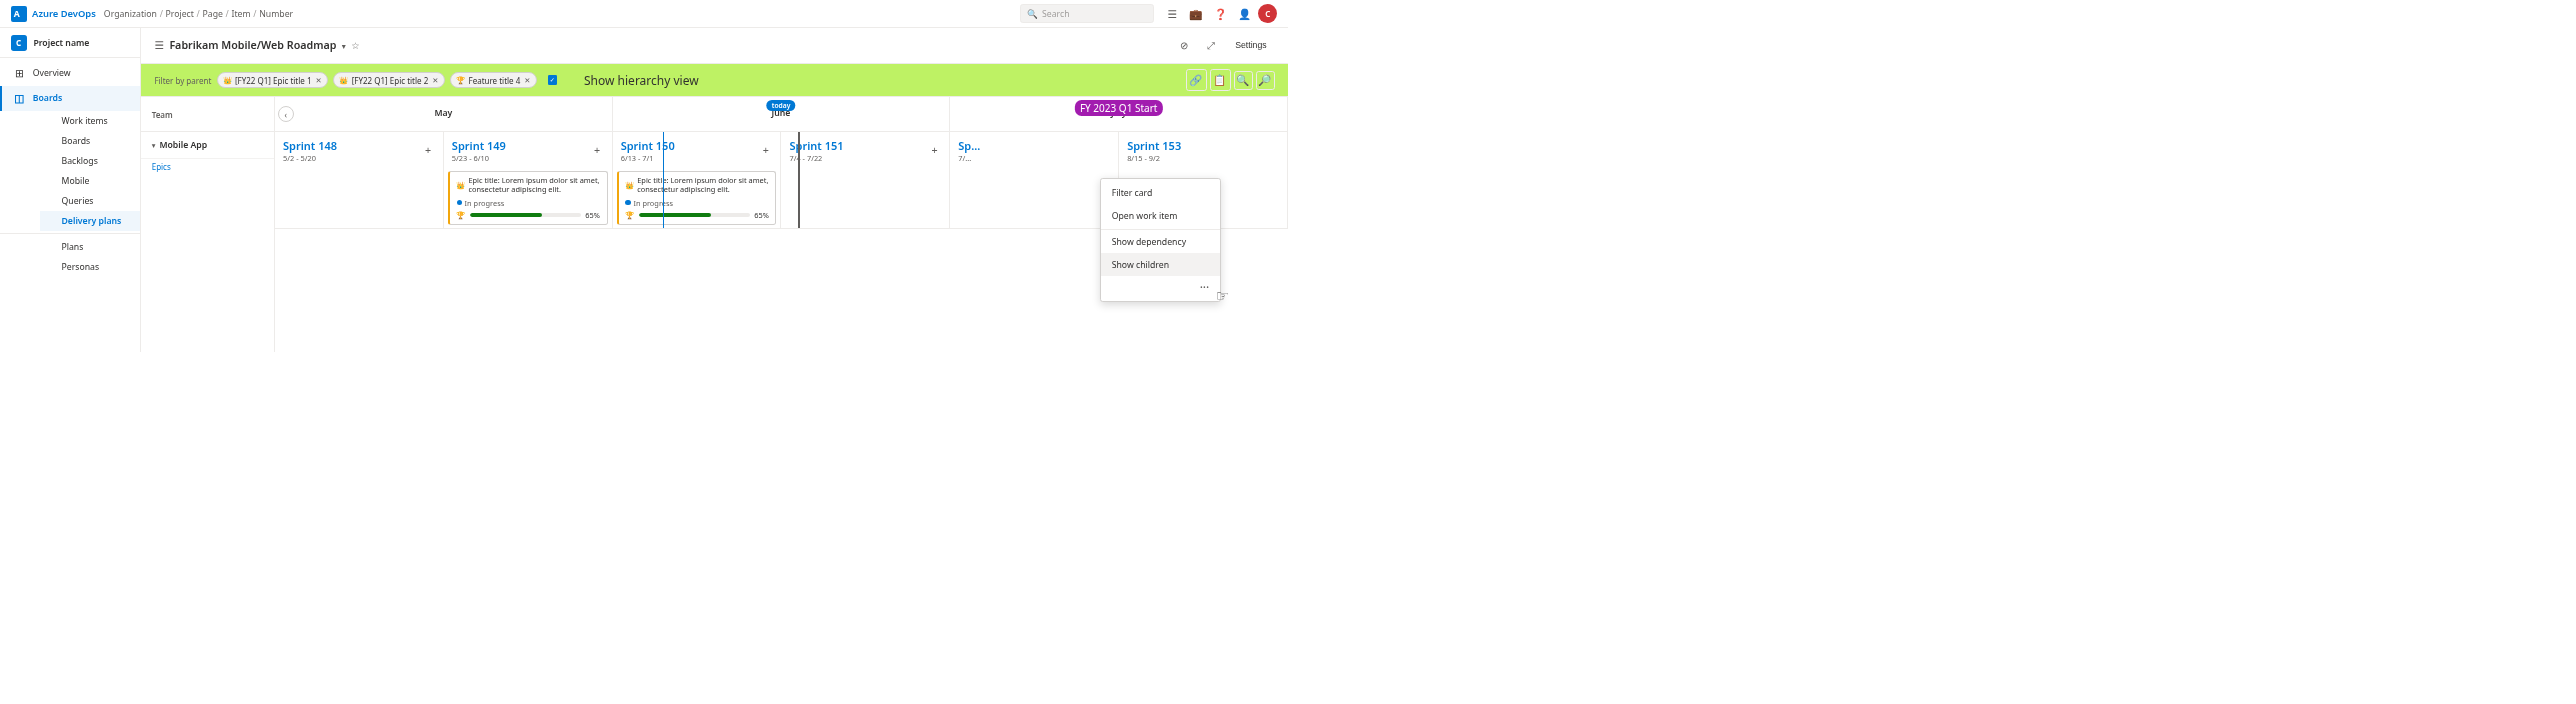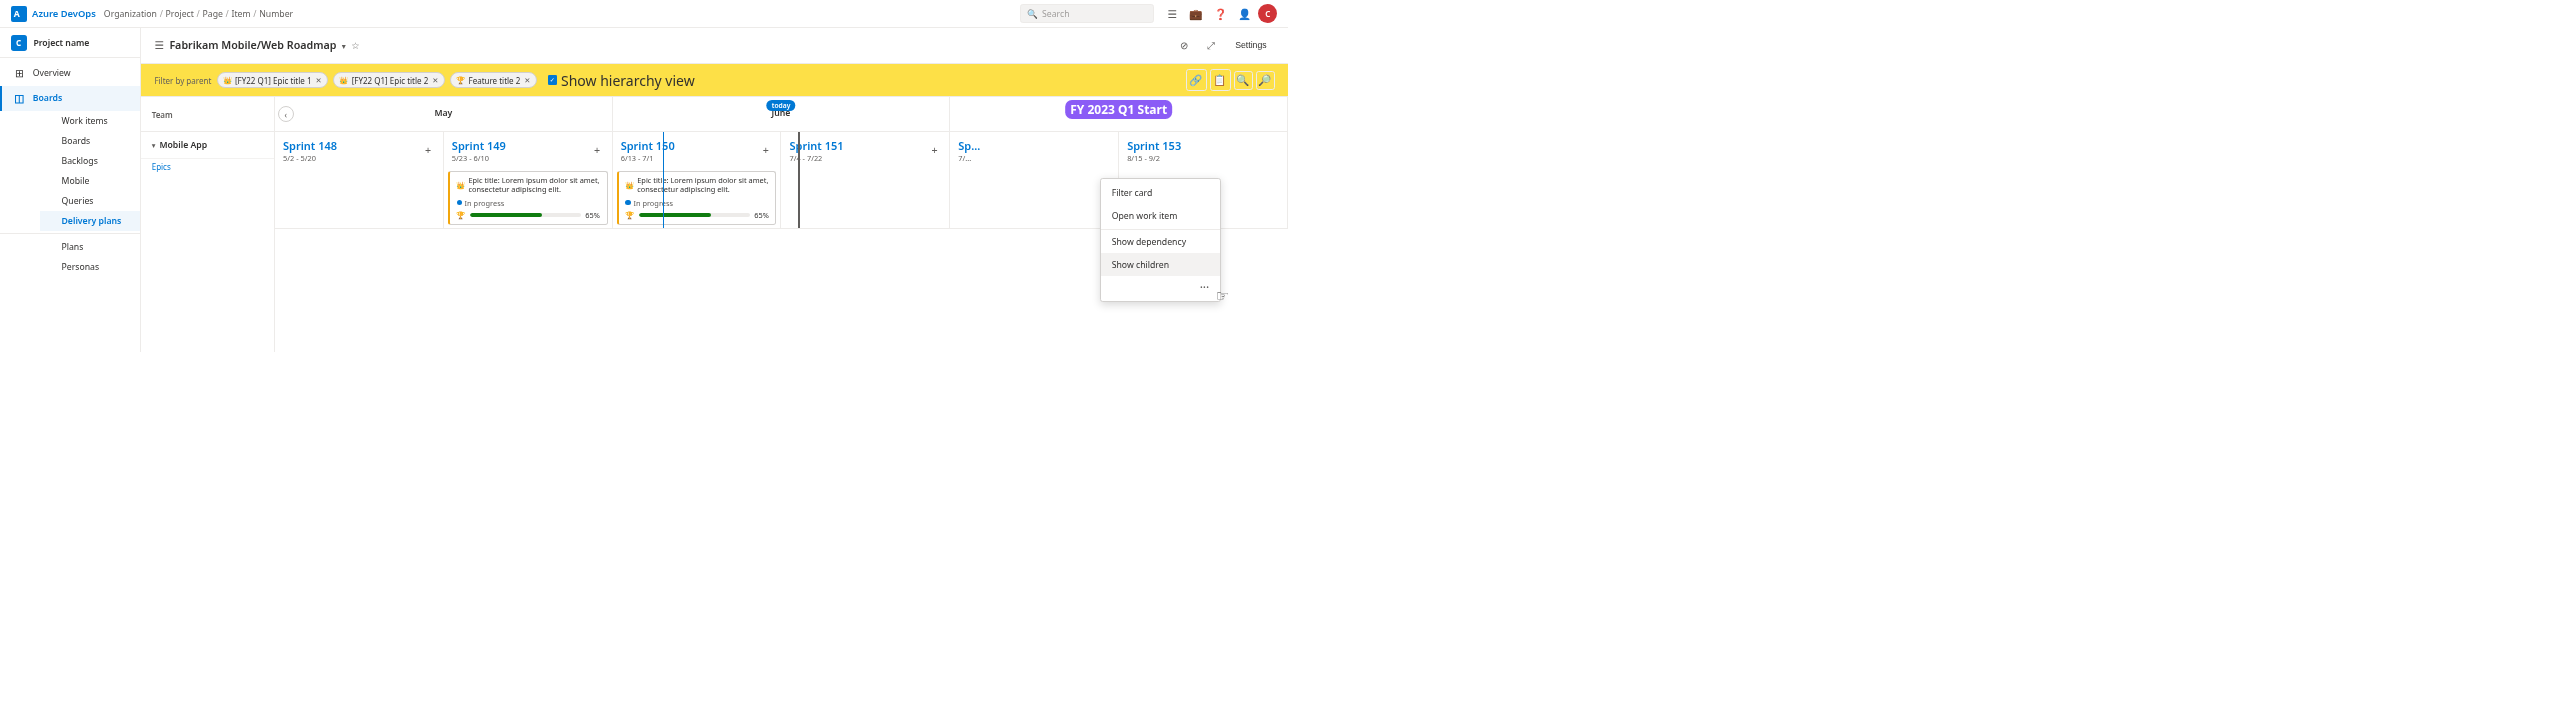--- a/index.html
+++ b/index.html
@@ -192,21 +192,21 @@
       border-radius: 2.7px;
     }
 
     
     .filter-bar {
       display: flex;
       align-items: center;
       padding: 5.4px 13.4px;
       border-bottom: 0.7px solid #edebe9;
       gap: 5.4px;
-      background: #fde047;
+      background: #bef264;
       flex-wrap: wrap;
     }
     .filter-label { font-size: 8px; color: #605e5c; white-space: nowrap; }
     .filter-chip {
       display: flex;
       align-items: center;
       gap: 2.7px;
       background: #f3f2f1;
       border: 0.7px solid #d2d0ce;
       border-radius: 8px;
@@ -233,21 +233,21 @@
       height: 9.4px;
       background: #0078d4;
       border-radius: 1.3px;
       display: flex;
       align-items: center;
       justify-content: center;
       color: #fff;
       font-size: 6px;
       flex-shrink: 0;
     }
-    .hierarchy-label { font-size: 14px; color: #323130; }
+    .hierarchy-label { font-size: 12px; color: #323130; margin-left: 23px; }
     .filter-spacer { flex: 1; }
     .zoom-btn {
       width: 19px;
       height: 19px;
       display: flex;
       align-items: center;
       justify-content: center;
       border-radius: 2.7px;
       cursor: pointer;
       color: #605e5c;
@@ -330,24 +330,24 @@
       color: #fff;
       font-size: 6.7px;
       font-weight: 600;
       padding: 1.3px 5.4px;
       border-radius: 6.7px;
       white-space: nowrap;
     }
     .fy-badge {
       position: absolute;
       top: 2.7px;
-      background: #8b5cf6;
+      background: #a21caf;
       color: #fff;
-      font-size: 12px;
-      font-weight: 700;
+      font-size: 10px;
+      font-weight: 400;
       padding: 1.3px 5.4px;
       border-radius: 6.7px;
       white-space: nowrap;
     }
 
     
     .roadmap-body {
       display: flex;
       flex: 1;
       overflow: auto;
@@ -668,21 +668,21 @@
       </div>
 
       <div class="filter-chip">
         <span class="crown">👑</span>
         <span>[FY22 Q1] Epic title 2</span>
         <span class="close-x">✕</span>
       </div>
 
       <div class="filter-chip">
         <span class="trophy">🏆</span>
-        <span>Feature title 2</span>
+        <span>Feature title 4</span>
         <span class="close-x">✕</span>
       </div>
 
       <div class="hierarchy-toggle">
         <div class="checkbox-blue">✓</div>
         <span class="hierarchy-label">Show hierarchy view</span>
       </div>
 
       <div class="filter-spacer"></div>
 

